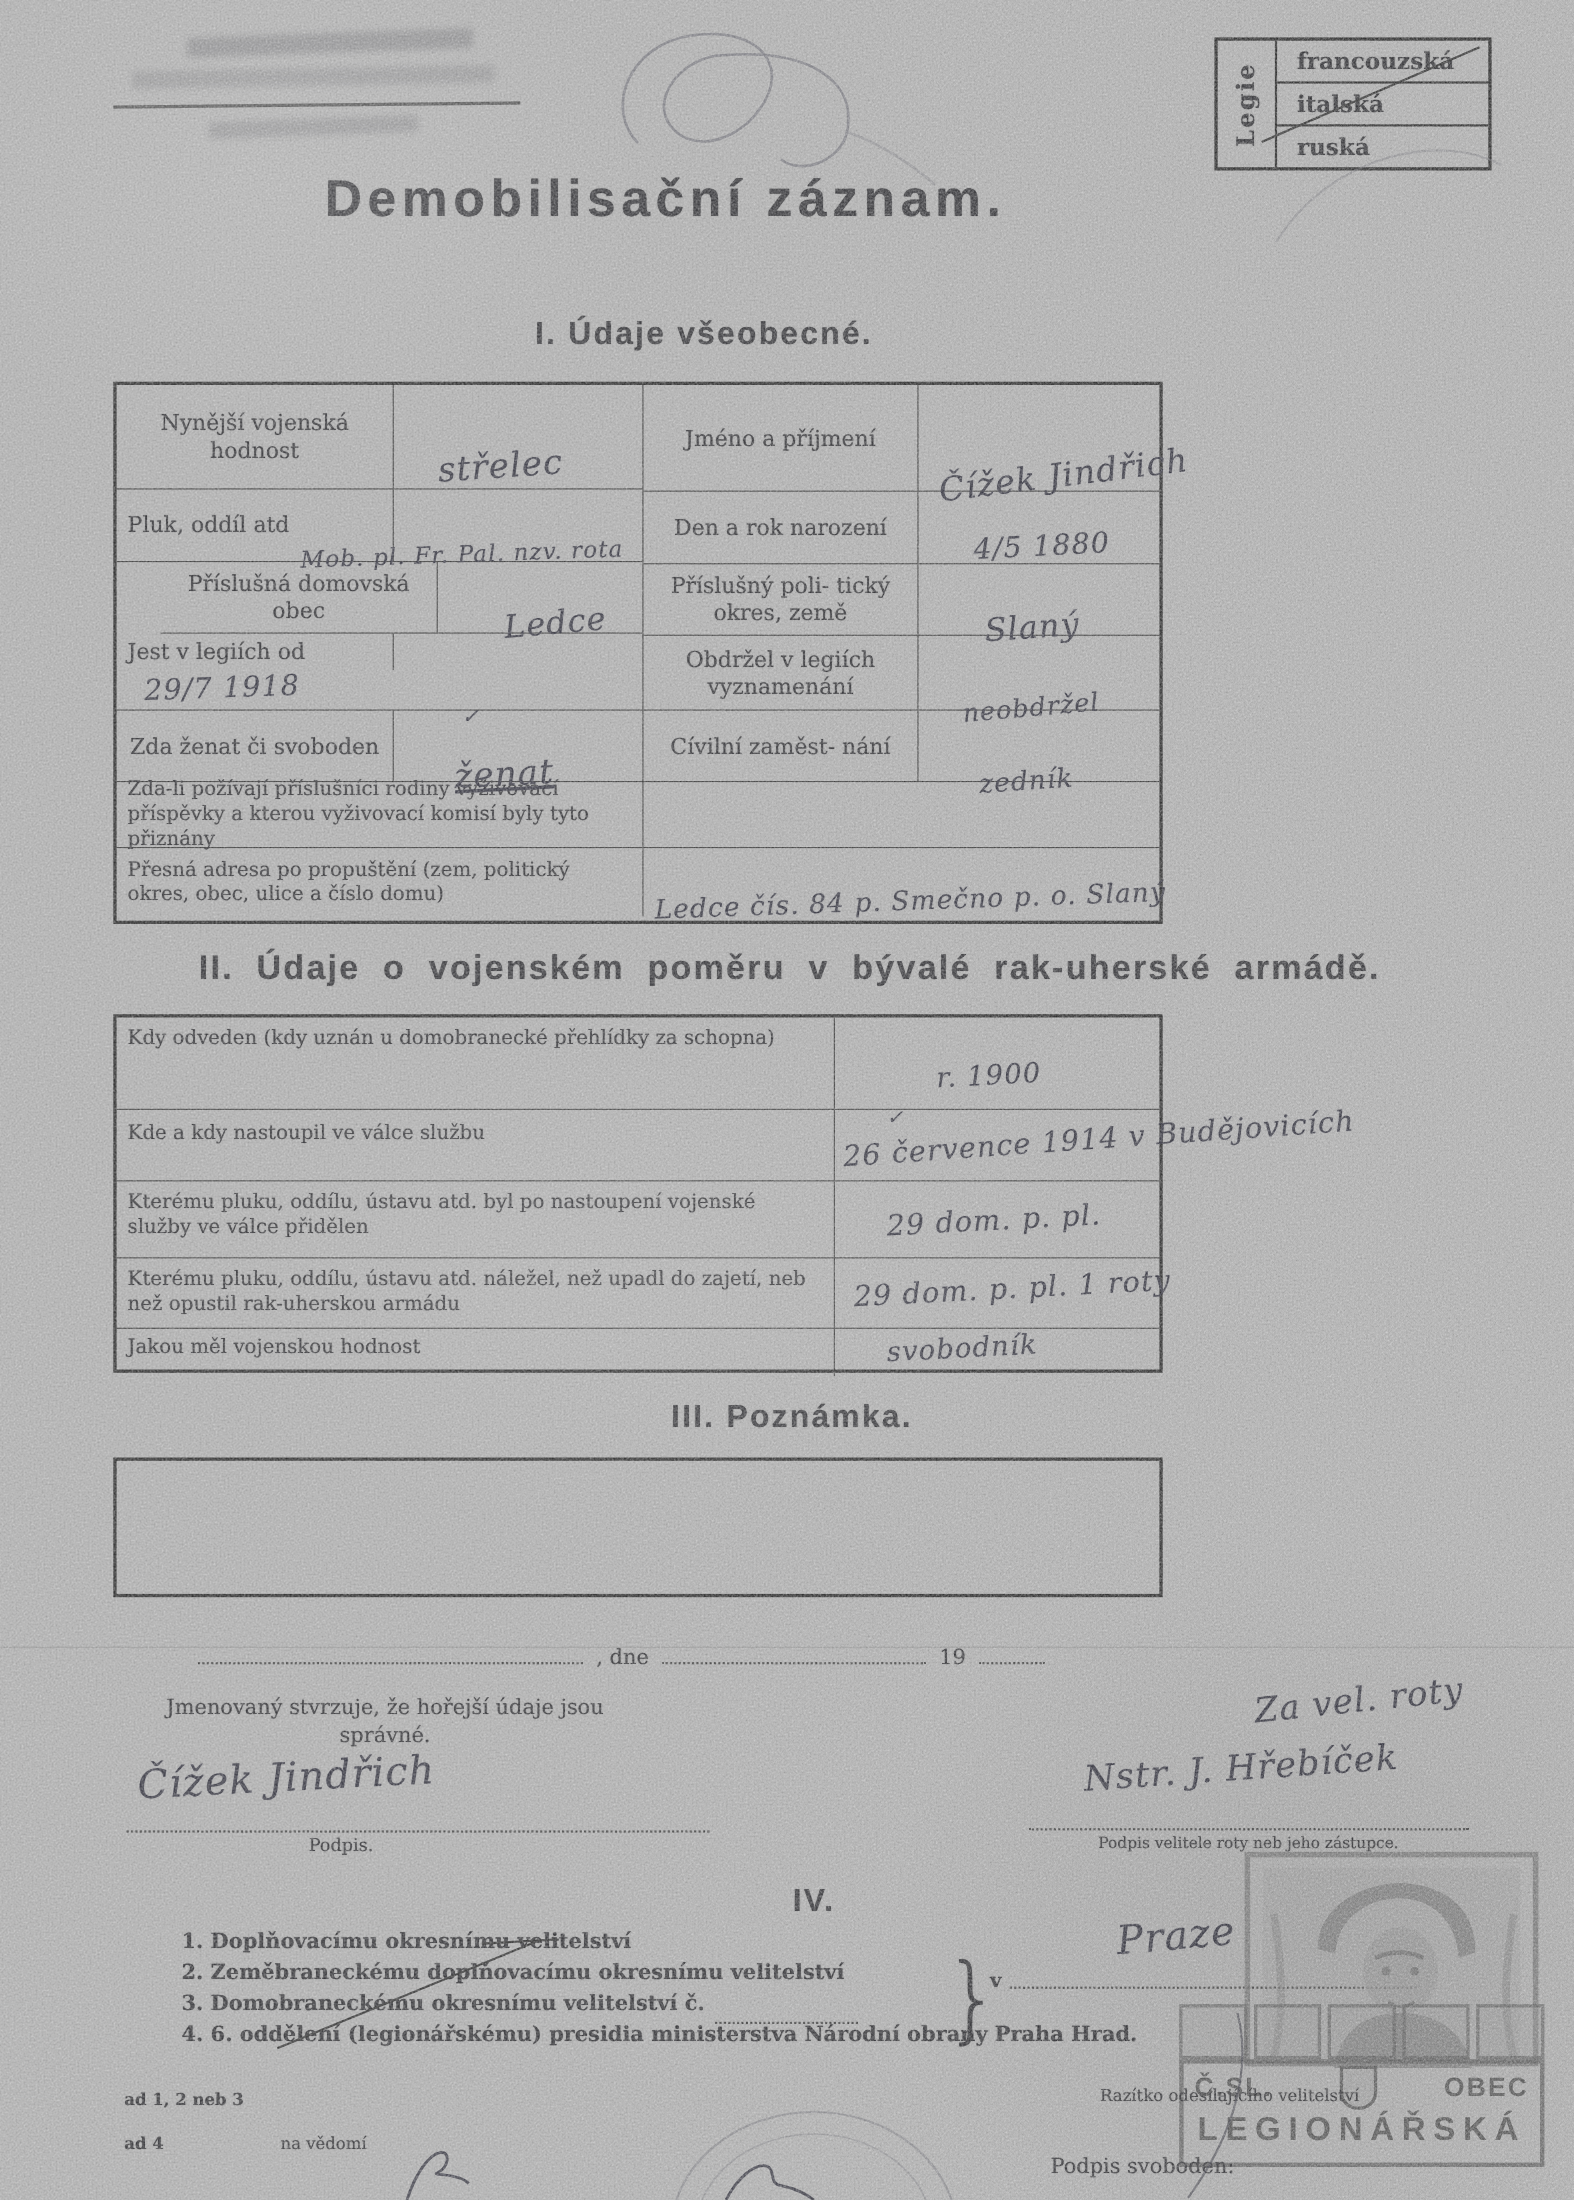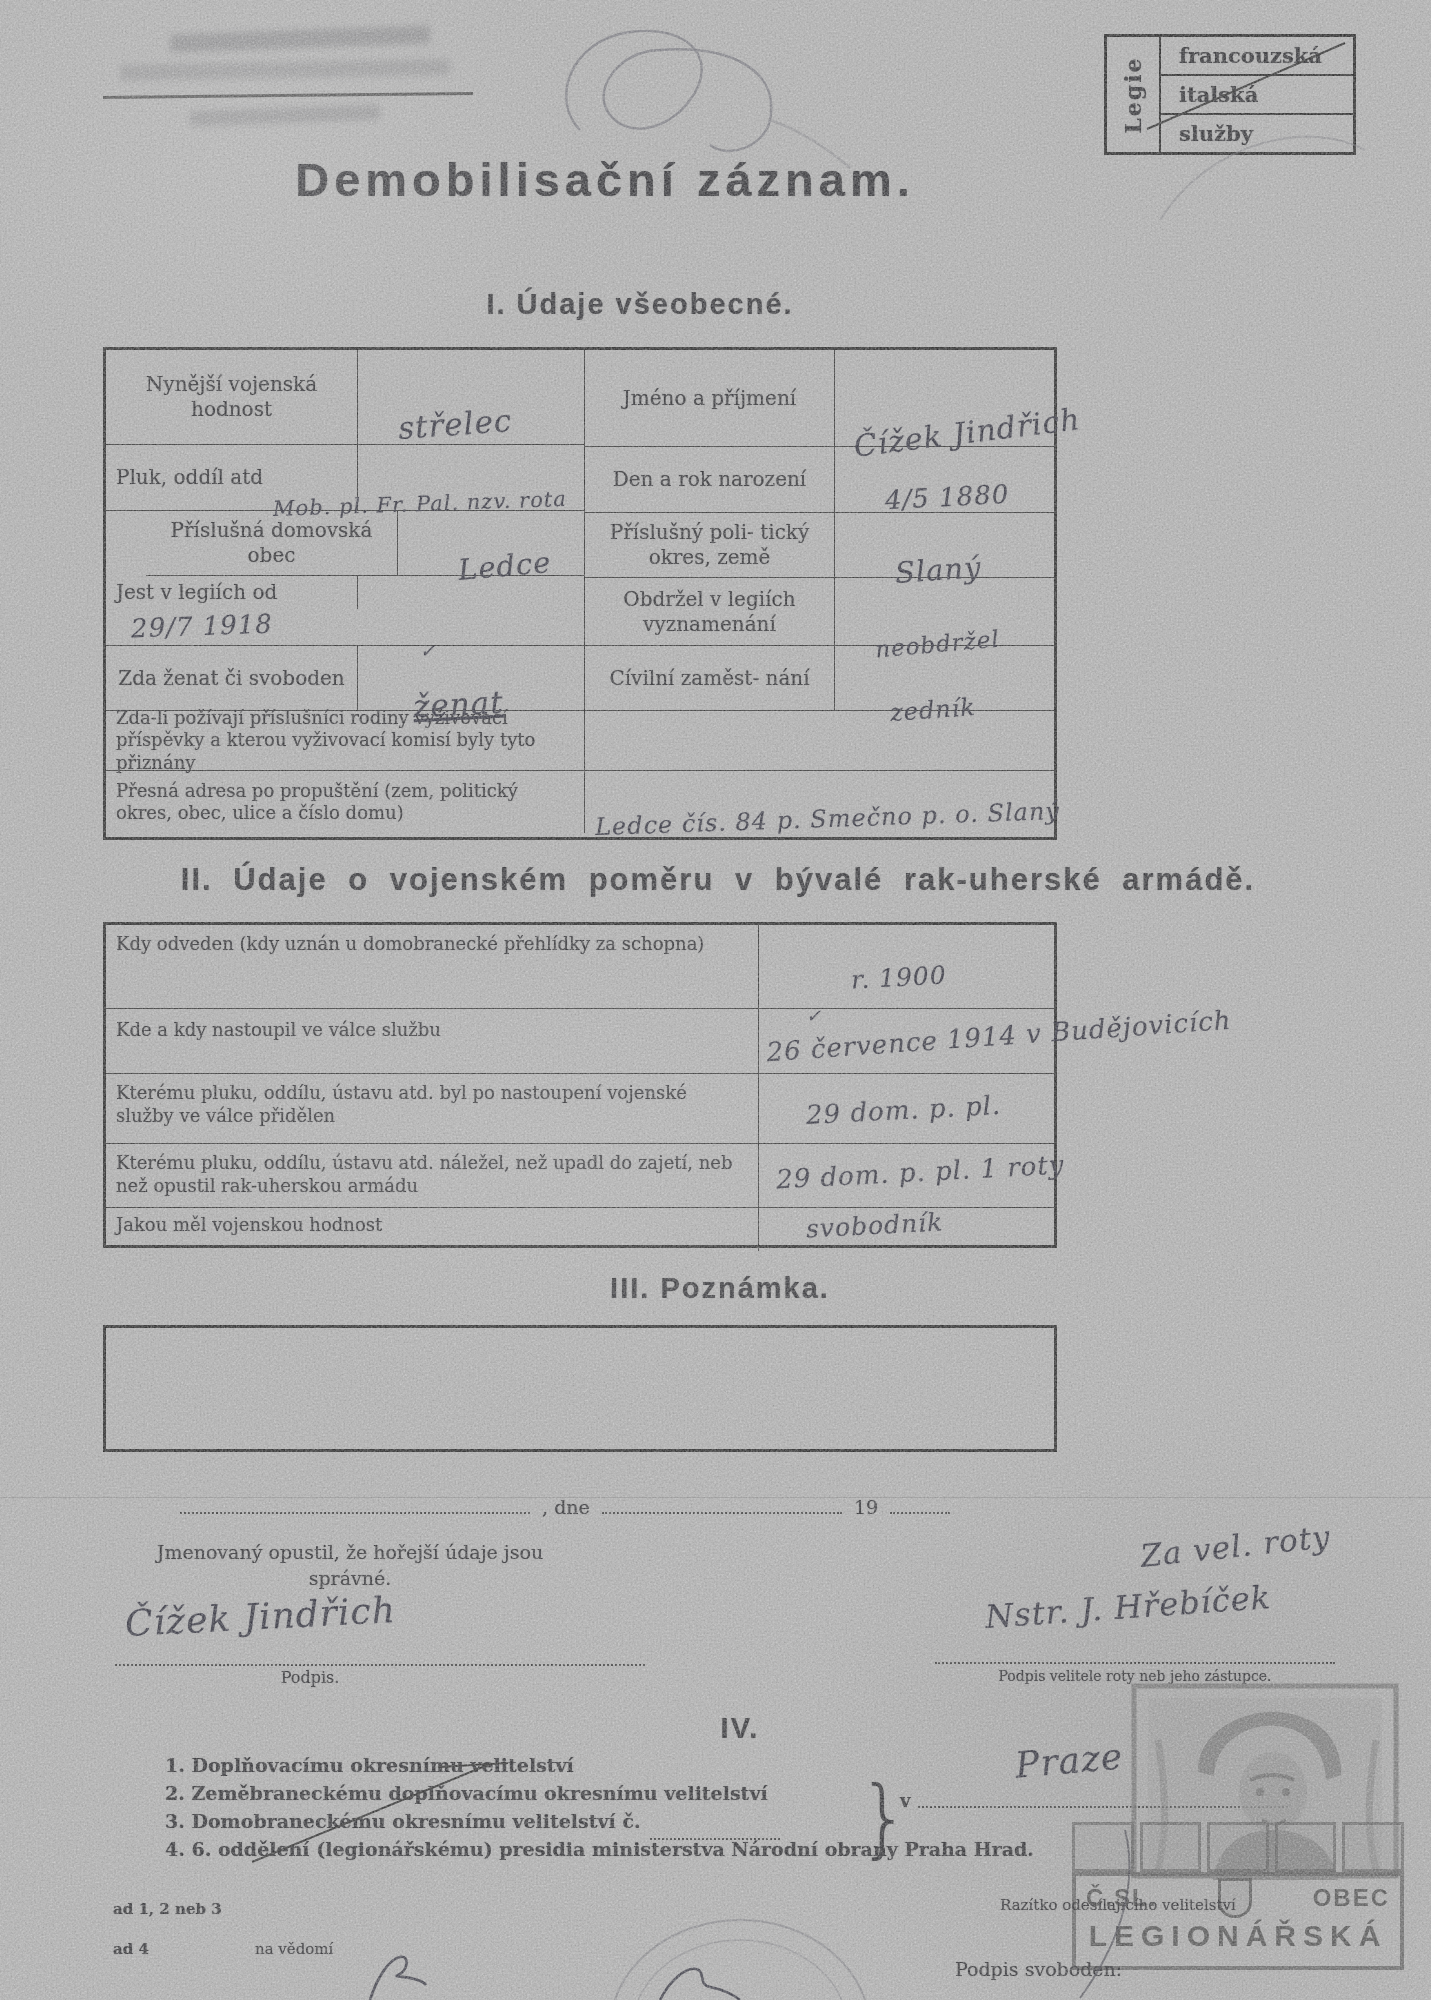--- a/index.html
+++ b/index.html
@@ -95,21 +95,21 @@
       <span>Legie</span>
     </div>
     <div class="legie-rows">
       <div class="legie-row">
           <span>francouzská</span>
         </div>
       <div class="legie-row">
           <span>italská</span>
         </div>
       <div class="legie-row last">
-          <span>služby</span>
+          <span>ruská</span>
         </div>
     </div>
     <svg class="abs" style="left:0;top:0;" width="252" height="121" viewBox="0 0 252 121">
       <line x1="40" y1="92" x2="238" y2="6" stroke="#2a2a2a" stroke-width="2"></line>
     </svg>
   </div>
 
   <div class="abs ctr sans title print" style="left:280px;top:152px;width:650px;">Demobilisační záznam.</div>
   <div class="abs ctr sans h-sec print" style="left:440px;top:288px;width:400px;">I. Údaje všeobecné.</div>
 
@@ -271,21 +271,21 @@
 
   <div class="abs" style="left:180px;top:1496px;width:780px;font-size:19px;">
     <span class="dotline" style="width:350px;"></span>
     <span class="print" style="margin:0 6px;">, dne</span>
     <span class="dotline" style="width:240px;"></span>
     <span class="print" style="margin:0 6px;">19</span>
     <span class="dotline" style="width:60px;"></span>
   </div>
 
   <div class="abs ctr print" style="left:85px;top:1540px;width:530px;font-size:19px;line-height:1.35;">
-    <div>Jmenovaný opustil, že hořejší údaje jsou</div>
+    <div>Jmenovaný stvrzuje, že hořejší údaje jsou</div>
     <div>správné.</div>
   </div>
   <span class="hw abs" style="left:1140px;top:1528px;font-size:31px;transform:rotate(-6deg);">Za vel. roty</span>
 
   <span class="hw abs" style="left:125px;top:1596px;font-size:36px;transform:rotate(-3deg);">Čížek Jindřich</span>
   <div class="abs" style="left:115px;top:1664px;width:530px;border-bottom:2px dotted #3a3a3a;"></div>
   <div class="abs ctr print" style="left:230px;top:1668px;width:160px;font-size:16px;">Podpis.</div>
 
   <span class="hw abs" style="left:985px;top:1588px;font-size:32px;transform:rotate(-4deg);">Nstr. J. Hřebíček</span>
   <div class="abs" style="left:935px;top:1662px;width:400px;border-bottom:2px dotted #3a3a3a;"></div>

